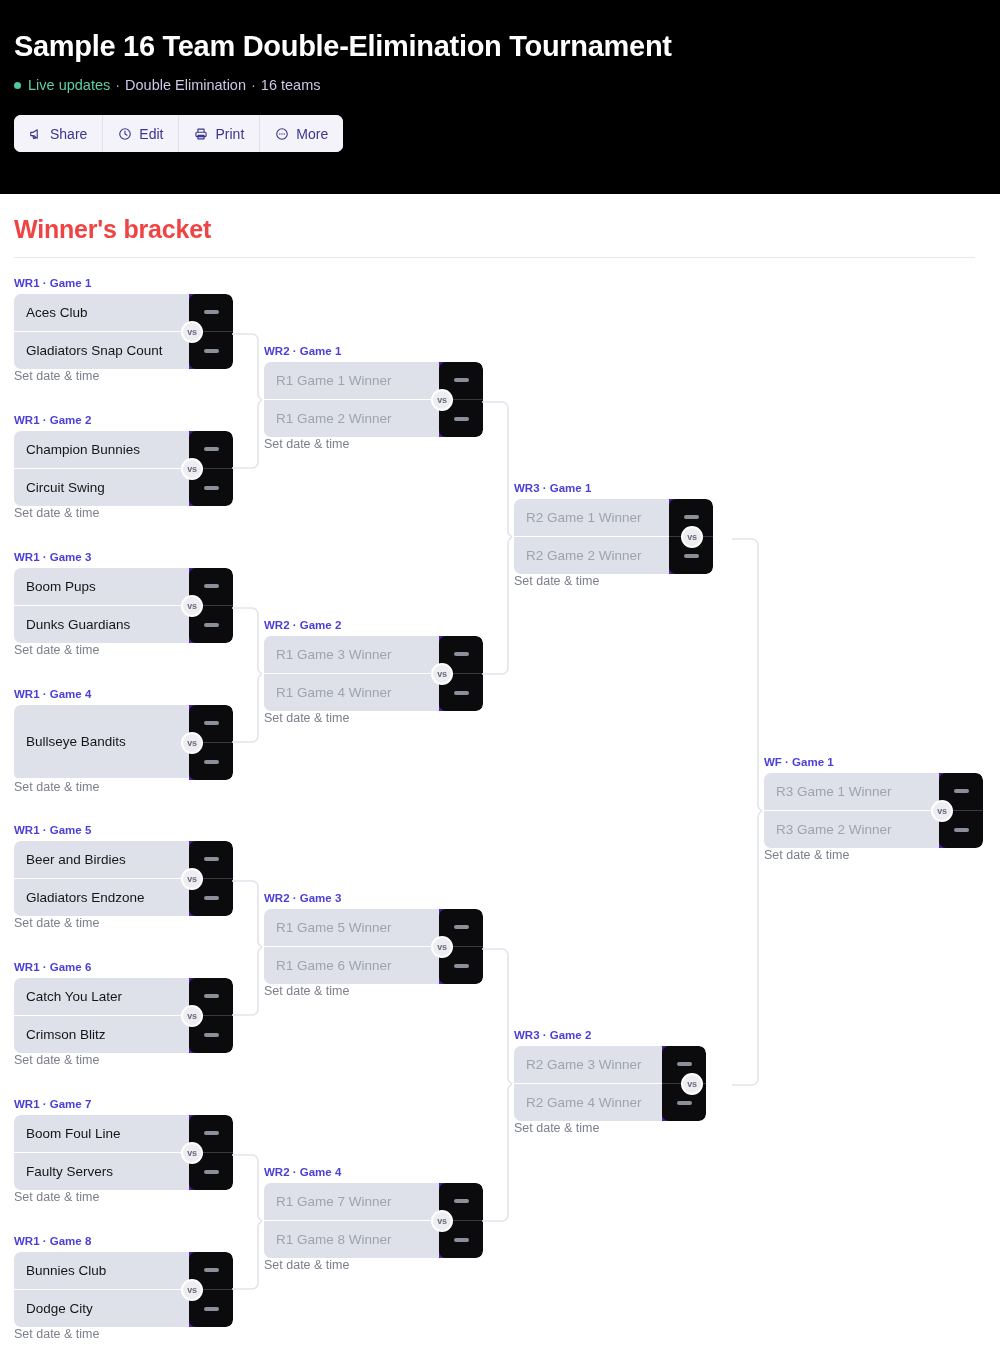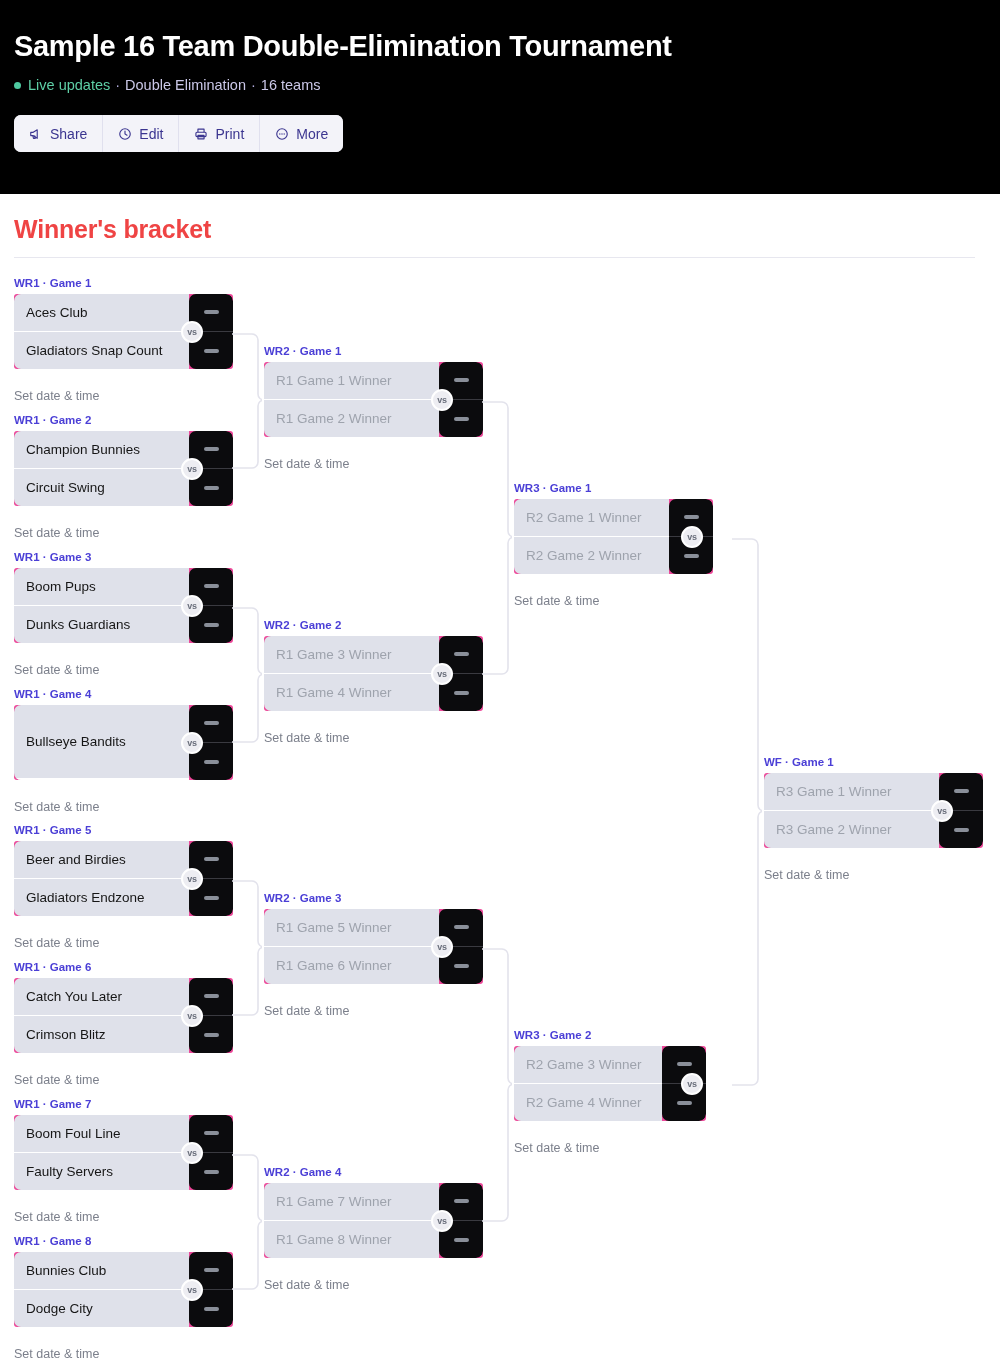--- a/index.html
+++ b/index.html
@@ -93,22 +93,22 @@
   .match-label {
     font-size: 11.5px;
     font-weight: bold;
     color: #4b3fd6;
     margin-bottom: 5px;
     white-space: nowrap;
   }
   .card {
     position: relative;
     height: 75px;
-    border-radius: 3px;
-    background: #ec4899;
+    border-radius: 12px;
+    background: #4c1d95;
     display: flex;
     flex-direction: column;
     overflow: visible;
   }
   .card-inner {
     position: absolute;
     inset: 0;
     border-radius: 7px;
     overflow: hidden;
     display: flex;
@@ -164,21 +164,21 @@
     display: flex;
     align-items: center;
     justify-content: center;
     z-index: 6;
     top: 50%;
     transform: translateY(-50%);
     letter-spacing: -0.2px;
   }
 
   .set-date {
-    margin-top: 20px;
+    margin-top: 0;
     font-size: 12.5px;
     color: #7b7f8b;
     white-space: nowrap;
     cursor: pointer;
   }
 
   
   .conn { position: absolute; z-index: 1; }
   .conn svg { display: block; }
 </style>

